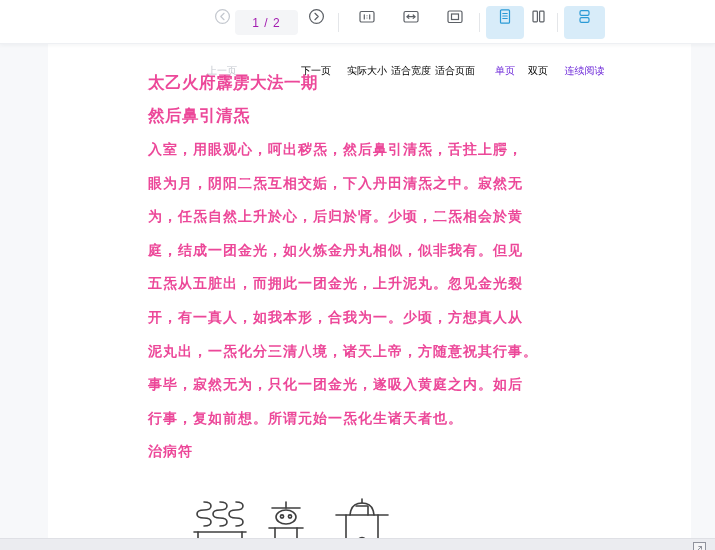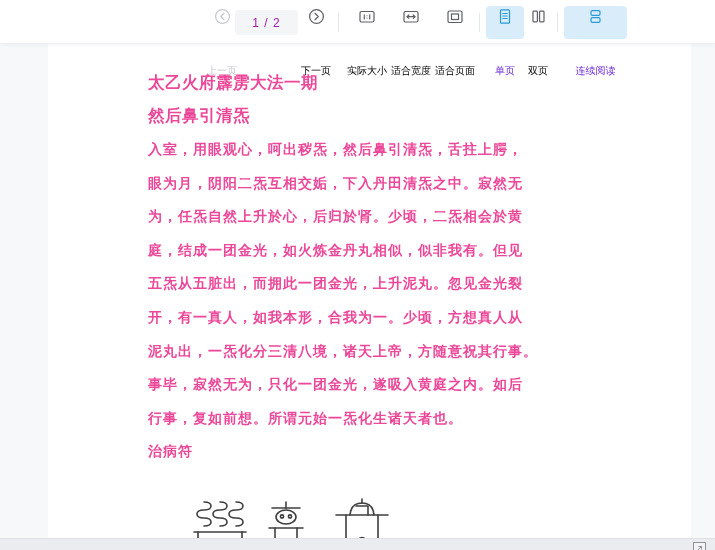--- a/index.html
+++ b/index.html
@@ -149,21 +149,21 @@
       <svg class="icon" width="17" height="17" viewBox="0 0 17 17" fill="none" stroke="#5c6066" stroke-width="1.2">
         <rect x="3" y="3.2" width="4.4" height="10.6" rx="0.8"></rect>
         <rect x="9.6" y="3.2" width="4.4" height="10.6" rx="0.8"></rect>
       </svg>
     </span>
     <span class="tb-label">双页</span>
   </div>
 
   <div class="tb-divider" style="left:557px"></div>
 
-  <div class="tb-item active" style="left:564px; width:63px">
+  <div class="tb-item active" style="left:564px; width:41px">
     <span class="tb-icon">
       <svg class="icon" width="17" height="17" viewBox="0 0 17 17" fill="none" stroke="#2a9ad6" stroke-width="1.2">
         <rect x="4" y="2.6" width="9" height="4.8" rx="1.4"></rect>
         <rect x="4" y="9.6" width="9" height="4.8" rx="1.4"></rect>
       </svg>
     </span>
     <span class="tb-label">连续阅读</span>
   </div>
 </div>
 

